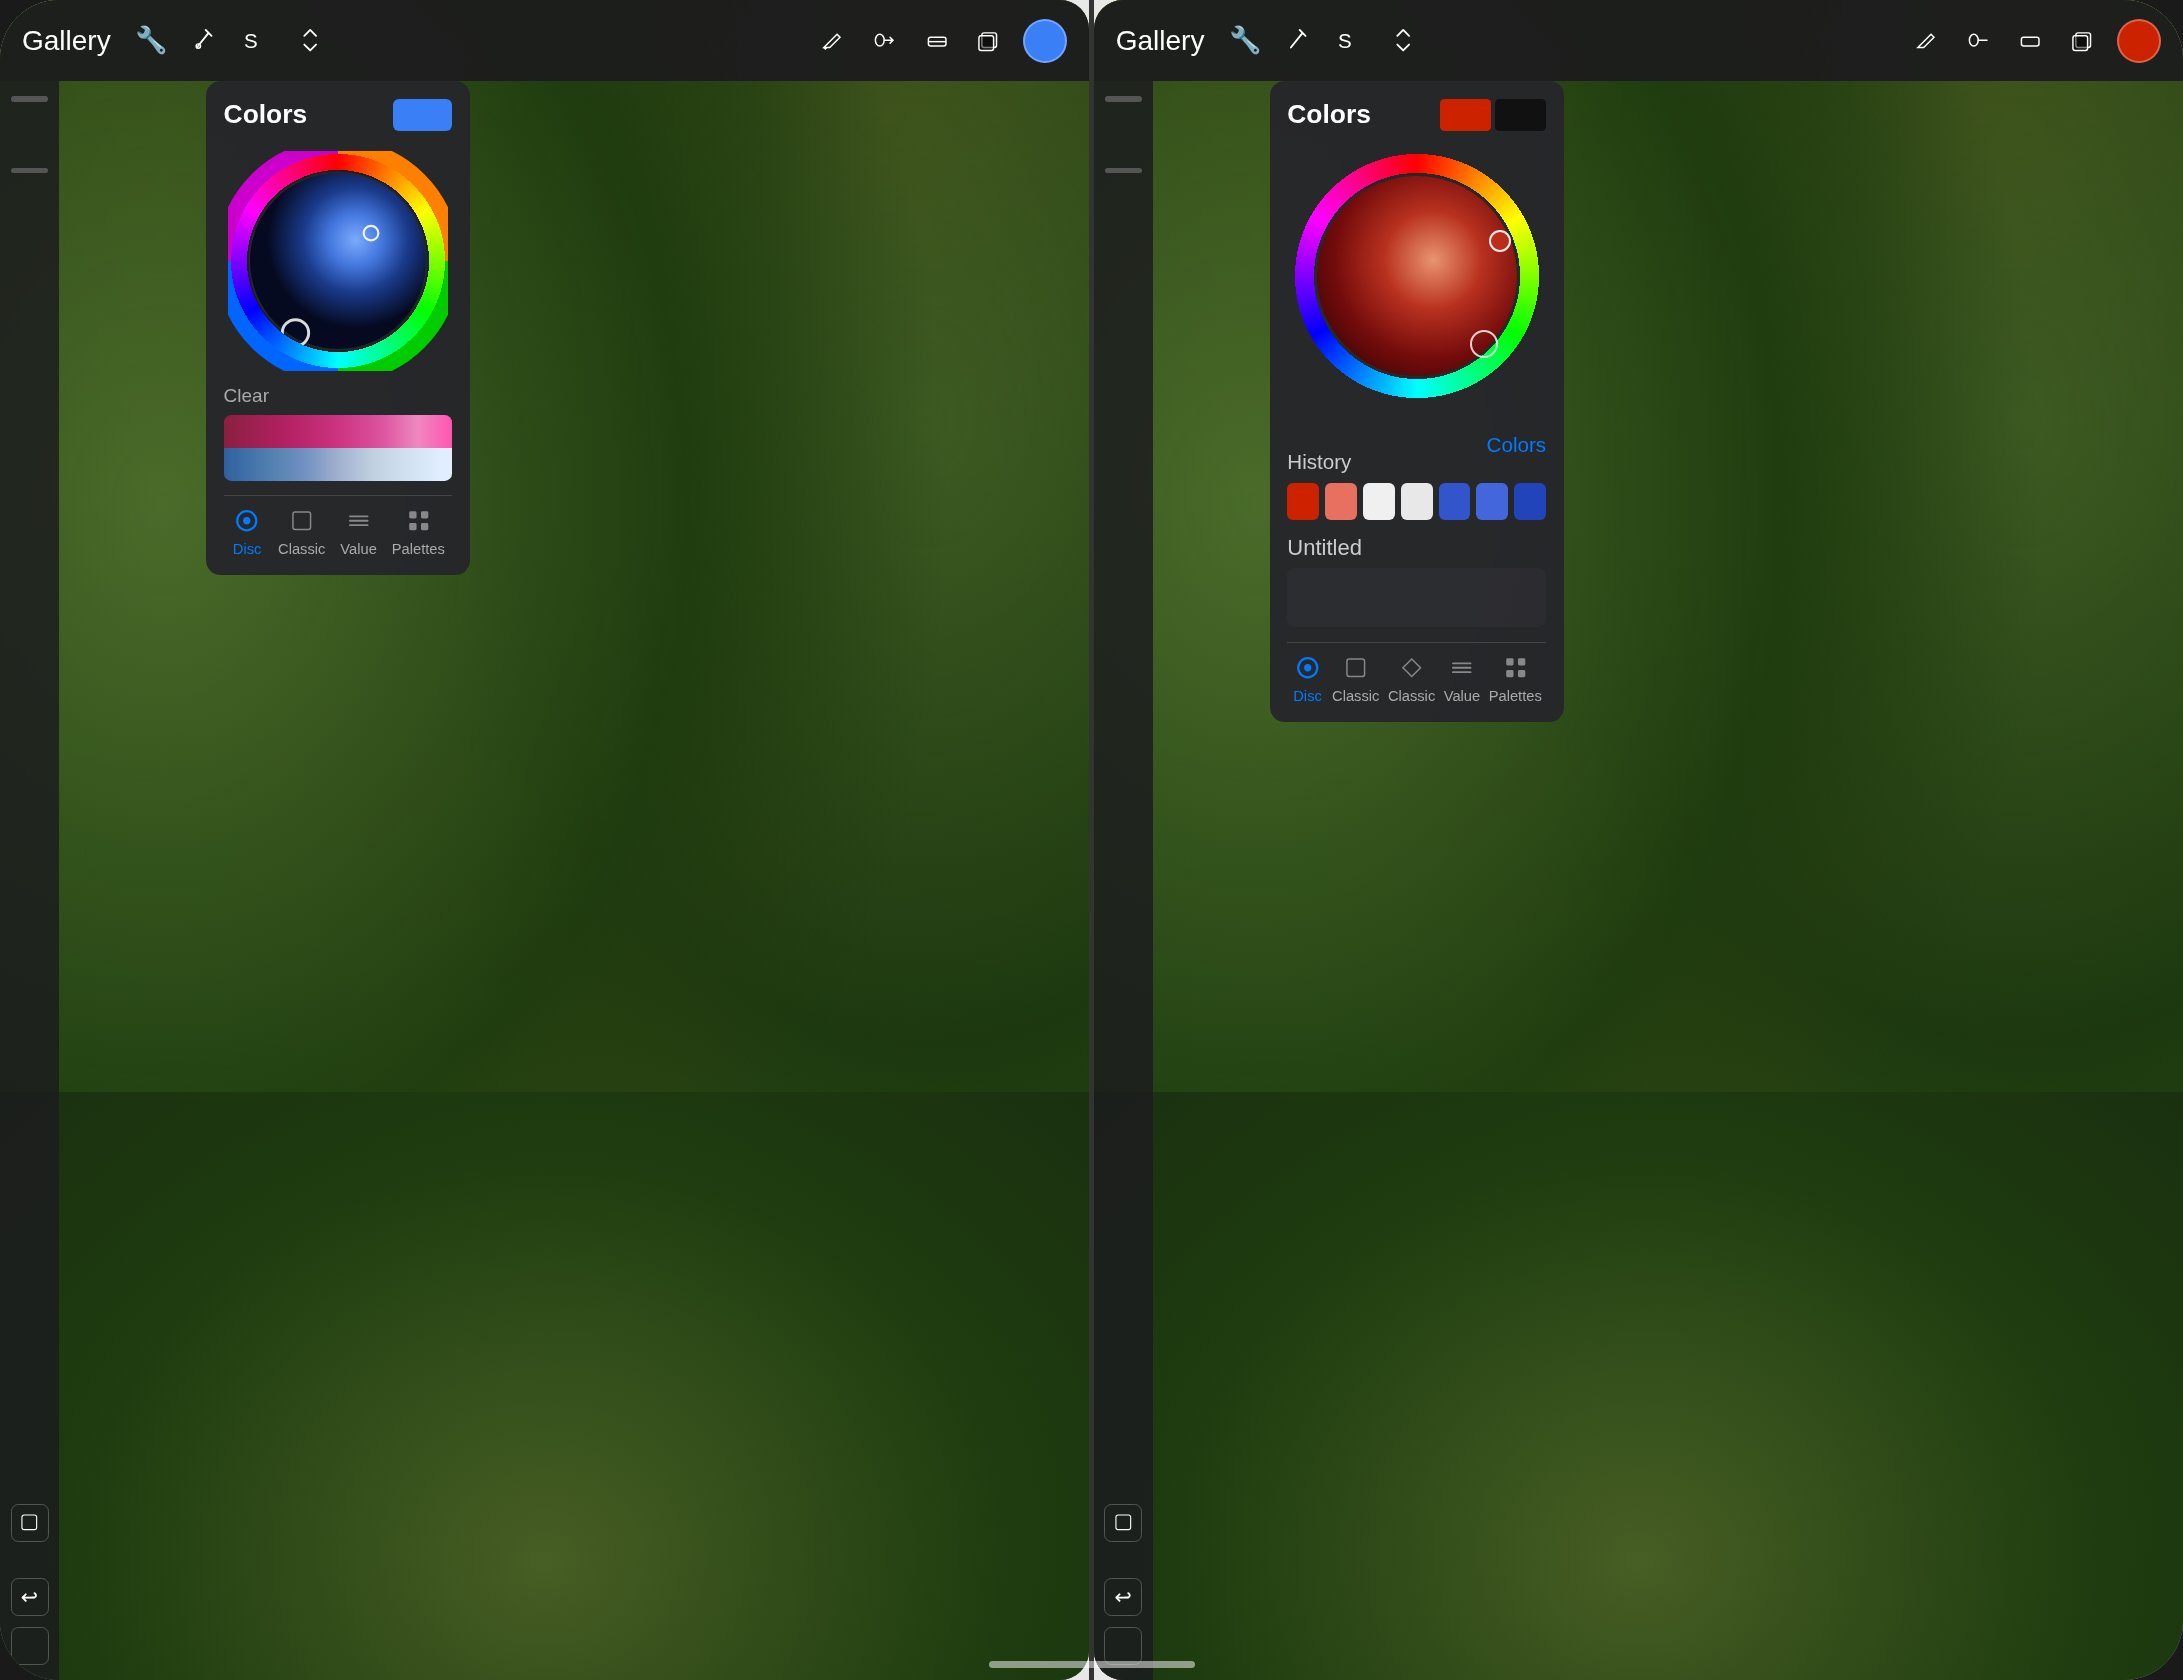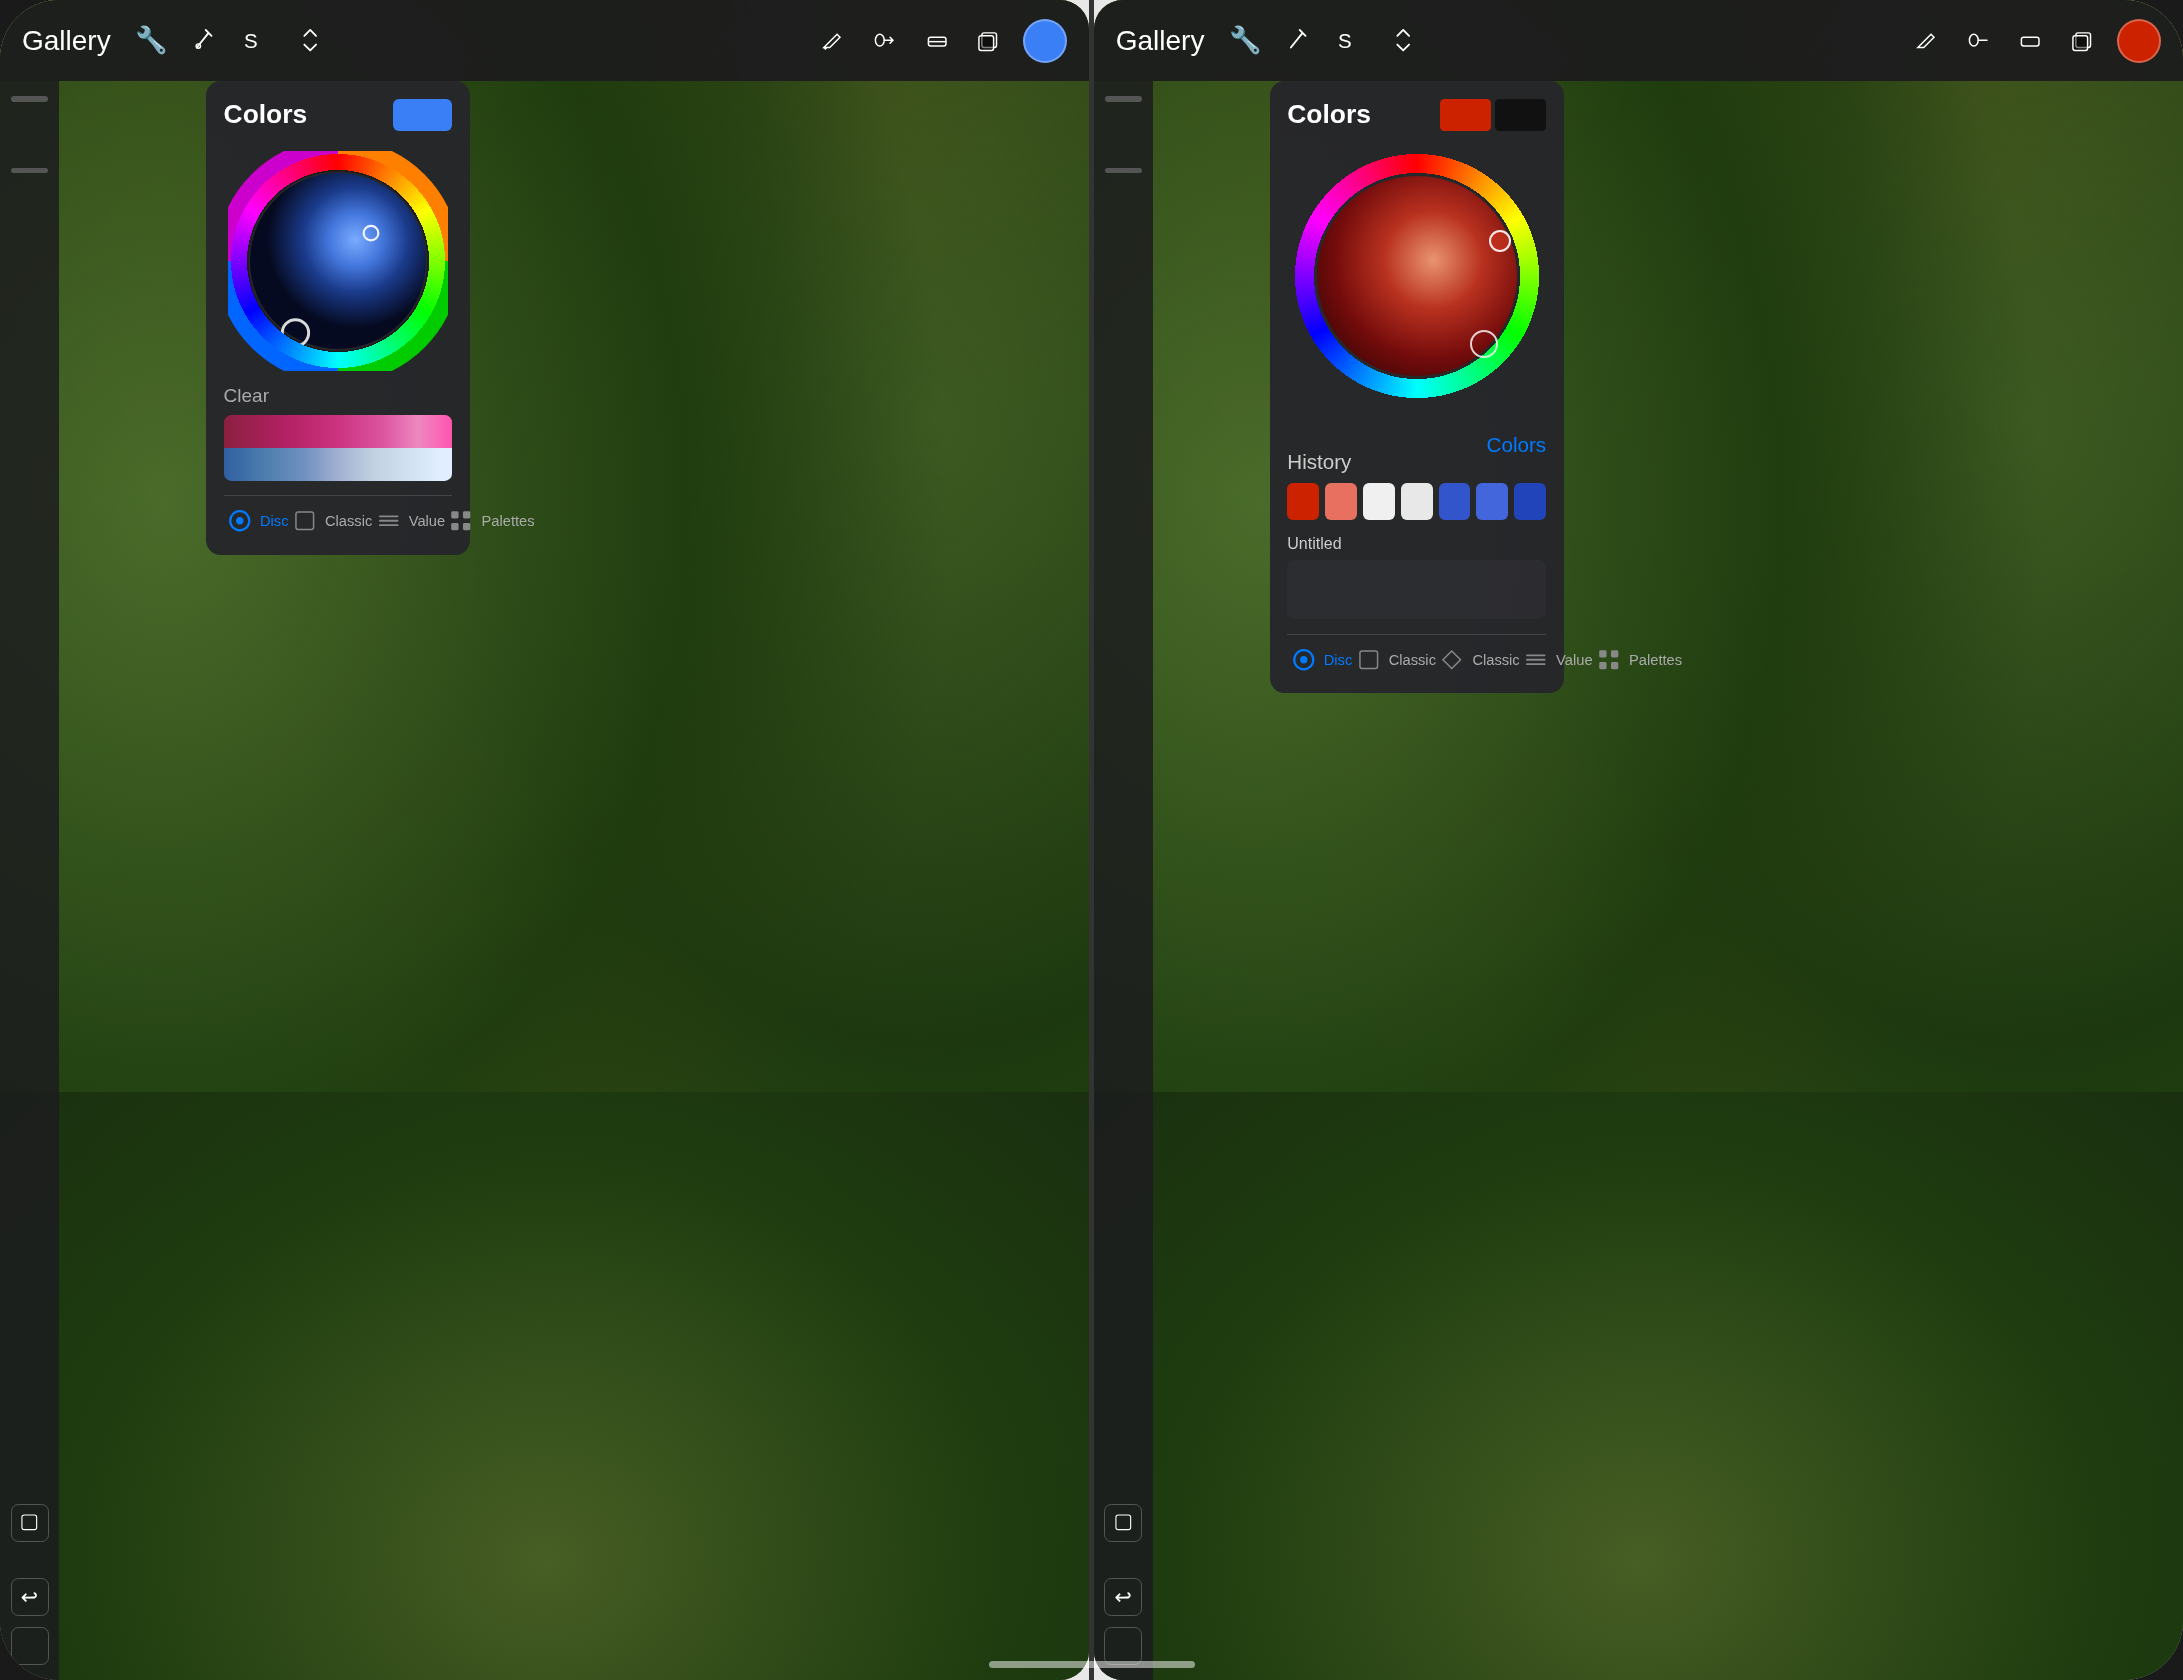--- a/index.html
+++ b/index.html
@@ -211,20 +211,21 @@
     .tab-bar {
       display: flex;
       justify-content: space-around;
       align-items: center;
       padding-top: 8.8px;
       border-top: 0.7px solid #444;
     }
 
     .tab-item {
       display: flex;
+      flex-direction: column;
       align-items: center;
       gap: 4.4px;
       color: #aaa;
       font-size: 16px;
     }
 
     .tab-item.active { color: #007aff; }
 
     .tab-icon {
       width: 32px;
@@ -297,21 +298,21 @@
 
     .history-swatch {
       flex: 1;
       height: 37px;
       border-radius: 5.9px;
     }
 
     
     .untitled-label {
       color: #ccc;
-      font-size: 16px;
+      font-size: 22px;
       margin-bottom: 7.3px;
     }
 
     .untitled-area {
       height: 59px;
       border-radius: 7.3px;
       background: rgba(50,50,55,0.5);
       margin-bottom: 14.7px;
     }
 

